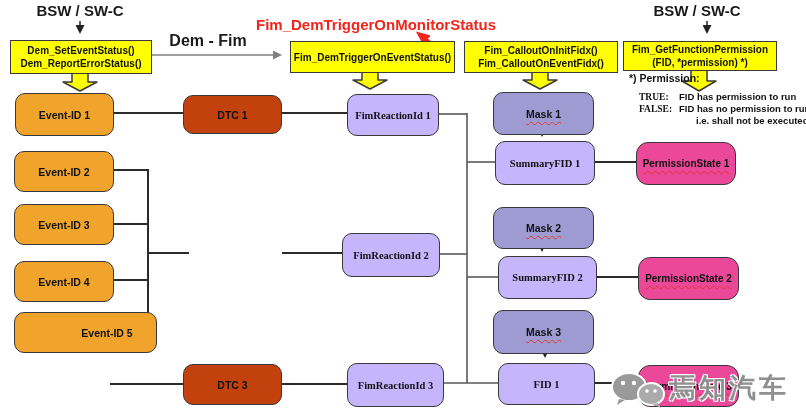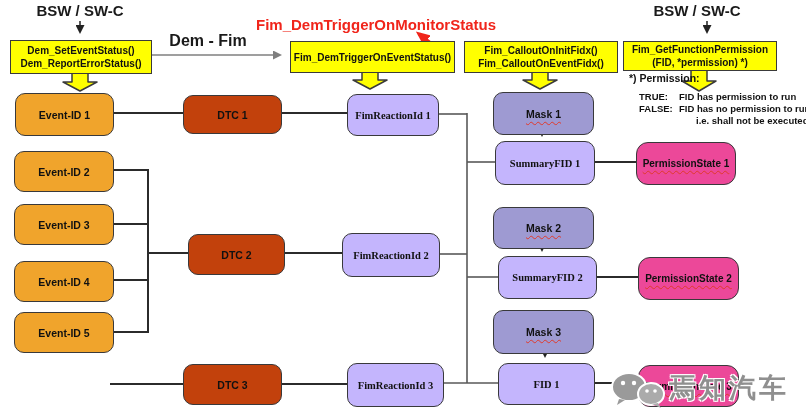--- a/index.html
+++ b/index.html
@@ -23,21 +23,21 @@
   }
   .orange{background:#f0a42c;}
   .green{background:#c2410c;}
   .blue{background:#c4b5fd;font-family:Liberation Serif, serif;}
   .purple{background:#9e9ad2;}
   .teal{background:#ec4899;border-radius:12px;font-size:10px;}
   .wavy{text-decoration-line:underline;text-decoration-style:wavy;text-decoration-color:#e0392b;text-decoration-thickness:1px;text-underline-offset:3px;}
   .perm-note{position:absolute;z-index:3;font-weight:bold;font-size:10.5px;white-space:nowrap;}
   .legend{position:absolute;z-index:2;font-weight:bold;font-size:9.5px;line-height:12px;white-space:nowrap;}
   .legend .row{display:flex;}
-  .legend .lab{width:40px;}
+  .legend .lab{width:40px;font-family:Liberation Serif, serif;}
   .legend .indent{margin-left:57px;}
   .watermark{position:absolute;z-index:5;display:flex;align-items:flex-start;margin-top:6px;}
   .watermark .wm-text{
     font-size:27px;font-weight:bold;color:#8f8f8f;letter-spacing:3px;
     text-shadow:-1px -1px 0 #fff,1px -1px 0 #fff,-1px 1px 0 #fff,1px 1px 0 #fff;
   }
 </style>
 </head>
 <body>
 
@@ -119,24 +119,23 @@
   </div>
   <div class="api-box" style="left:623px;top:41px;width:152px;height:28px;">
     <div>Fim_GetFunctionPermission</div>
     <div>(FID, *permission)  *)</div>
   </div>
 
   <div class="node orange" style="left:15px;top:93px;width:97px;height:41px;">Event-ID 1</div>
   <div class="node orange" style="left:14px;top:151px;width:98px;height:39px;">Event-ID 2</div>
   <div class="node orange" style="left:14px;top:204px;width:98px;height:39px;">Event-ID 3</div>
   <div class="node orange" style="left:14px;top:261px;width:98px;height:39px;">Event-ID 4</div>
-  <div class="node orange" style="left:14px;top:312px;width:98px;height:39px;">Event-ID 5</div>
+  <div class="node orange" style="left:14px;top:312px;width:98px;height:39px;padding-left:43px;">Event-ID 5</div>
 
   <div class="node green" style="left:183px;top:95px;width:97px;height:37px;">DTC 1</div>
-  <div class="node green" style="left:188px;top:234px;width:95px;height:39px;">DTC 2</div>
   <div class="node green" style="left:183px;top:364px;width:97px;height:39px;">DTC 3</div>
 
   <div class="node blue" style="left:347px;top:94px;width:90px;height:40px;">FimReactionId 1</div>
   <div class="node blue" style="left:342px;top:233px;width:96px;height:42px;">FimReactionId 2</div>
   <div class="node blue" style="left:347px;top:363px;width:95px;height:42px;text-align:center;">FimReactionId 3</div>
 
   <div class="node purple" style="left:493px;top:92px;width:99px;height:41px;">
       <span class="wavy">Mask 1</span>
     </div>
   <div class="node purple" style="left:493px;top:207px;width:99px;height:40px;">

